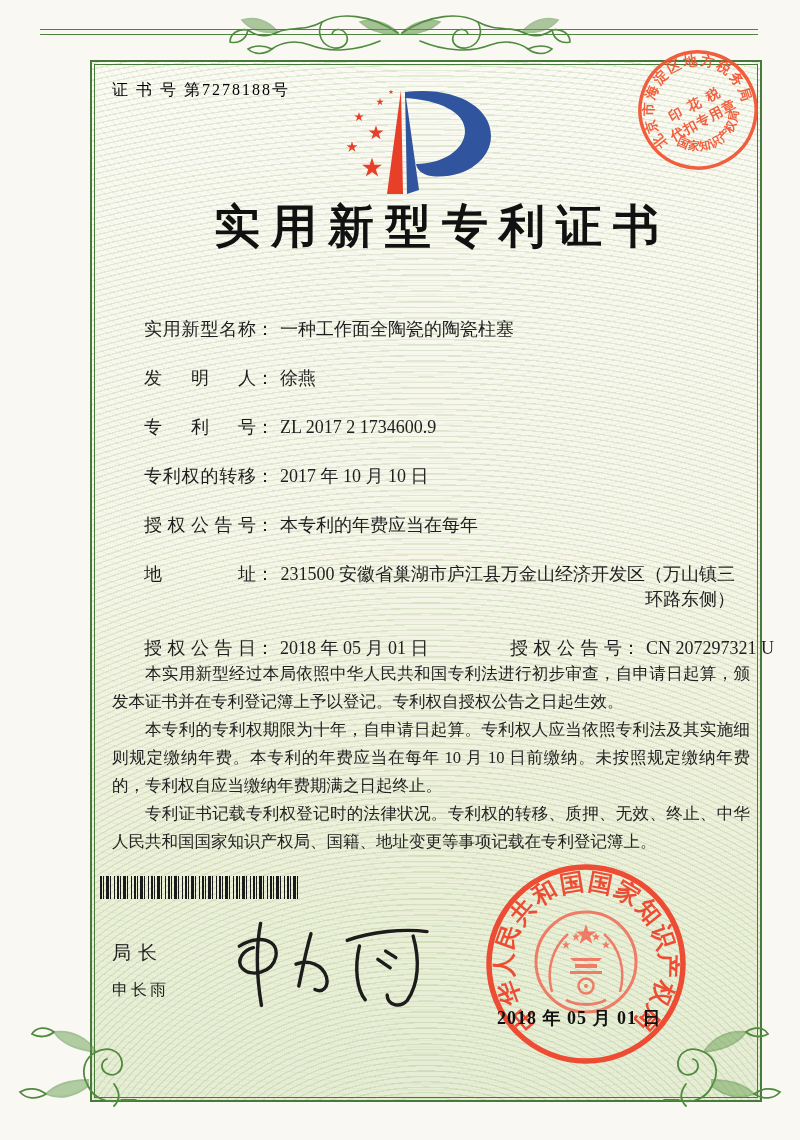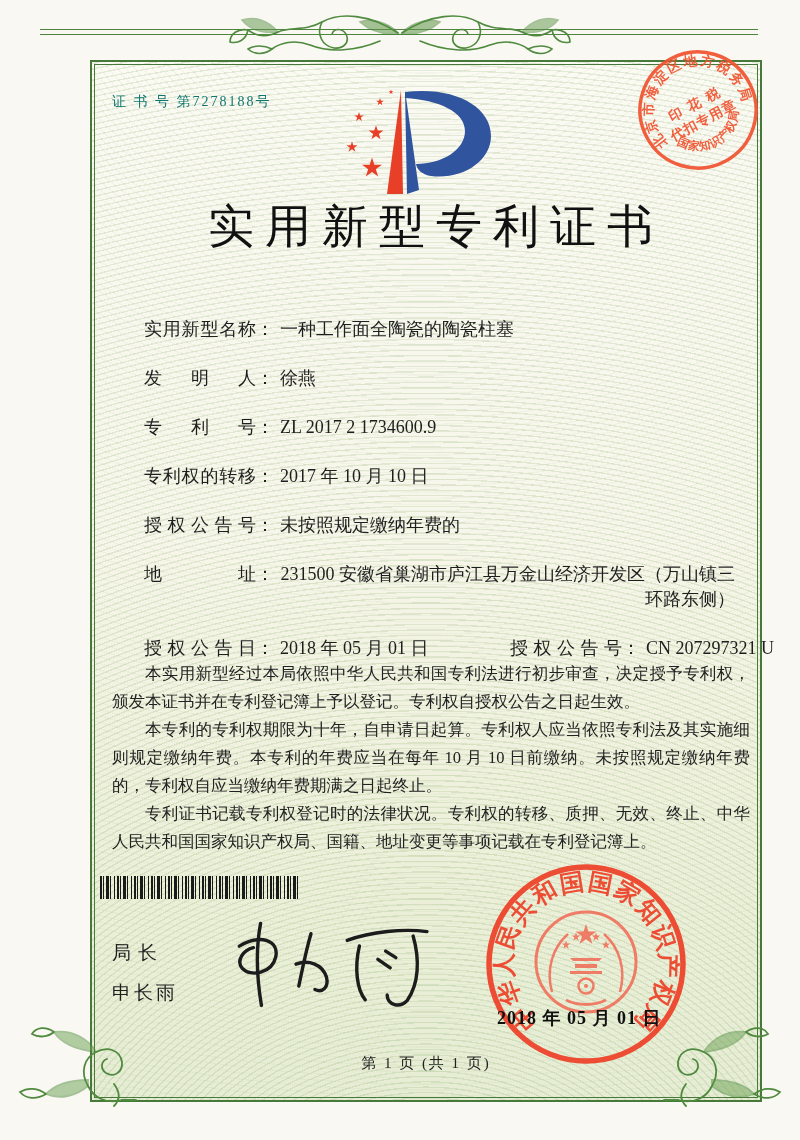--- a/index.html
+++ b/index.html
@@ -19,39 +19,39 @@
     background:
       repeating-radial-gradient(ellipse 130% 75% at 50% 118%, rgba(122,162,92,0.18) 0 1.5px, rgba(122,162,92,0) 1.5px 6px),
       repeating-radial-gradient(ellipse 150% 85% at 50% -18%, rgba(122,162,92,0.06) 0 1.5px, rgba(122,162,92,0) 1.5px 7px),
       linear-gradient(180deg,#fbfaf3 0%,#f7f6ea 45%,#edf0da 75%,#e6edd4 100%);
   }
   .panel::before{content:"";position:absolute;inset:2px;border:1px solid #47793a;pointer-events:none;}
   .corner-orn{position:absolute;width:120px;height:100px;z-index:3;}
   .corner-orn.bl{left:18px;top:1022px;}
   .corner-orn.br{left:662px;top:1022px;transform:scaleX(-1);}
   
-  .cert-no{position:absolute;left:112px;top:93px;font-size:14px;letter-spacing:2px;color:#0f766e;}
+  .cert-no{position:absolute;left:112px;top:80px;font-size:16px;letter-spacing:2px;color:#000000;}
   .logo-wrap{position:absolute;left:90px;top:84px;width:672px;display:flex;justify-content:center;}
-  .doc-title{position:absolute;left:100px;top:196px;width:672px;text-align:center;
-    font-size:46px;font-weight:400;letter-spacing:11px;color:#111;}
+  .doc-title{position:absolute;left:106px;top:196px;width:672px;text-align:center;
+    font-size:46px;font-weight:700;letter-spacing:11px;color:#111;}
   
   .fields{position:absolute;left:112px;top:316px;width:636px;font-size:18px;margin-left:32px;}
   .frow{display:flex;align-items:baseline;line-height:26px;margin-bottom:23px;}
   .flabel{display:inline-block;width:112px;text-align:justify;text-align-last:justify;-moz-text-align-last:justify;flex:none;}
   .colon{flex:none;}
   .fvalue{margin-left:6px;max-width:455px;line-height:25px;text-align:right;}
   .grant-right{margin-left:auto;display:flex;align-items:baseline;margin-right:6px;}
   
   .body-text{position:absolute;left:112px;top:660px;width:638px;font-size:16.5px;line-height:28px;text-align:justify;color:#222;}
   .body-text p{margin:0;text-indent:2em;}
   
   .barcode{position:absolute;left:100px;top:876px;width:200px;height:23px;z-index:2;
     background:repeating-linear-gradient(90deg,#1a1a1a 0 2px,transparent 2px 3px,#1a1a1a 3px 4px,transparent 4px 6px,#1a1a1a 6px 9px,transparent 9px 10px,#1a1a1a 10px 11px,transparent 11px 14px,#1a1a1a 14px 15px,transparent 15px 17px);}
   .sig-title{position:absolute;left:112px;top:940px;font-size:19px;letter-spacing:7px;z-index:4;}
-  .sig-name{position:absolute;left:112px;top:980px;font-size:19px;letter-spacing:3px;z-index:4;}
+  .sig-name{position:absolute;left:112px;top:980px;font-size:16px;letter-spacing:3px;z-index:4;}
   .signature-svg{position:absolute;left:200px;top:903px;width:260px;height:120px;z-index:5;}
   .seal-svg{position:absolute;left:480px;top:858px;width:212px;height:212px;z-index:3;opacity:.93;}
   .seal-date{position:absolute;left:497px;top:1006px;font-size:18px;font-weight:600;letter-spacing:1px;color:#101010;z-index:6;white-space:nowrap;}
   .footer{position:absolute;left:90px;top:1054px;width:672px;text-align:center;font-size:15px;letter-spacing:2px;color:#222;z-index:2;}
   .tax-stamp{position:absolute;left:622px;top:34px;width:152px;height:152px;z-index:7;opacity:.92;}
   .seal-text{font-family:"Liberation Serif","DejaVu Serif",serif;font-weight:700;}
 </style>
 </head>
 <body>
 
@@ -132,41 +132,41 @@
       <span class="fvalue">ZL 2017 2 1734600.9</span>
     </div>
     <div class="frow">
       <span class="flabel">专利权的转移</span>
         <span class="colon">：</span>
       <span class="fvalue">2017 年 10 月 10 日</span>
     </div>
     <div class="frow">
       <span class="flabel">授权公告号</span>
         <span class="colon">：</span>
-      <span class="fvalue">未按照规定缴纳年费的</span>
+      <span class="fvalue">本专利的年费应当在每年</span>
     </div>
     <div class="frow">
       <span class="flabel">地址</span>
         <span class="colon">：</span>
       <span class="fvalue">231500 安徽省巢湖市庐江县万金山经济开发区（万山镇三环路东侧）</span>
     </div>
     <div class="frow">
       <span class="flabel">授权公告日</span>
         <span class="colon">：</span>
       <span class="fvalue">2018 年 05 月 01 日</span>
       <span class="grant-right">
         <span class="flabel">授权公告号</span>
           <span class="colon">：</span>
         <span class="fvalue">CN 207297321 U</span>
       </span>
     </div>
   </div>
 
   <div class="body-text">
-    <p>本实用新型经过本局依照中华人民共和国专利法进行初步审查，决定授予专利权，颁发本证书并在专利登记簿上予以登记。专利权自授权公告之日起生效。</p>
+    <p>本实用新型经过本局依照中华人民共和国专利法进行初步审查，自申请日起算，颁发本证书并在专利登记簿上予以登记。专利权自授权公告之日起生效。</p>
     <p>本专利的专利权期限为十年，自申请日起算。专利权人应当依照专利法及其实施细则规定缴纳年费。本专利的年费应当在每年 10 月 10 日前缴纳。未按照规定缴纳年费的，专利权自应当缴纳年费期满之日起终止。</p>
     <p>专利证书记载专利权登记时的法律状况。专利权的转移、质押、无效、终止、中华人民共和国国家知识产权局、国籍、地址变更等事项记载在专利登记簿上。</p>
   </div>
 
   <div class="barcode"></div>
 
   <div class="sig-title">局长</div>
   <div class="sig-name">申长雨</div>
   <svg class="signature-svg" viewBox="0 0 260 120">
     <g fill="none" stroke="#1c1c1c" stroke-width="3.4" stroke-linecap="round" transform="rotate(-2 130 60)">
@@ -202,21 +202,20 @@
       </g>
       <circle cx="106" cy="128" r="7.5" fill="none" stroke-width="2.5"></circle>
       <circle cx="106" cy="128" r="2" stroke="none"></circle>
       <path d="M 72,134 C 66,112 72,90 88,76" fill="none" stroke-width="2.5"></path>
       <path d="M 140,134 C 146,112 140,90 124,76" fill="none" stroke-width="2.5"></path>
       <path d="M 86,142 C 98,148 114,148 126,142" fill="none" stroke-width="3"></path>
     </g>
   </svg>
   <div class="seal-date">2018 年 05 月 01 日</div>
 
-  <div class="footer">第 1 页 (共 1 页)</div>
 
   <svg class="tax-stamp" viewBox="0 0 152 152">
     <g transform="rotate(-28 76 76)">
       <circle cx="76" cy="76" r="58" fill="none" stroke="#f1522f" stroke-width="3.5"></circle>
       <path id="taxTop" d="M 33.7,91.4 A 45,45 0 1 1 118.3,91.4" fill="none"></path>
       <path id="taxBottom" d="M 41.4,96 A 40,40 0 0 0 110.6,96" fill="none"></path>
       <text class="seal-text" font-size="13.5" letter-spacing="2.2" fill="#f1522f">
         <textPath href="#taxTop">北京市海淀区地方税务局</textPath>
       </text>
       <text class="seal-text" font-size="11.5" letter-spacing="0.5" fill="#f1522f">

